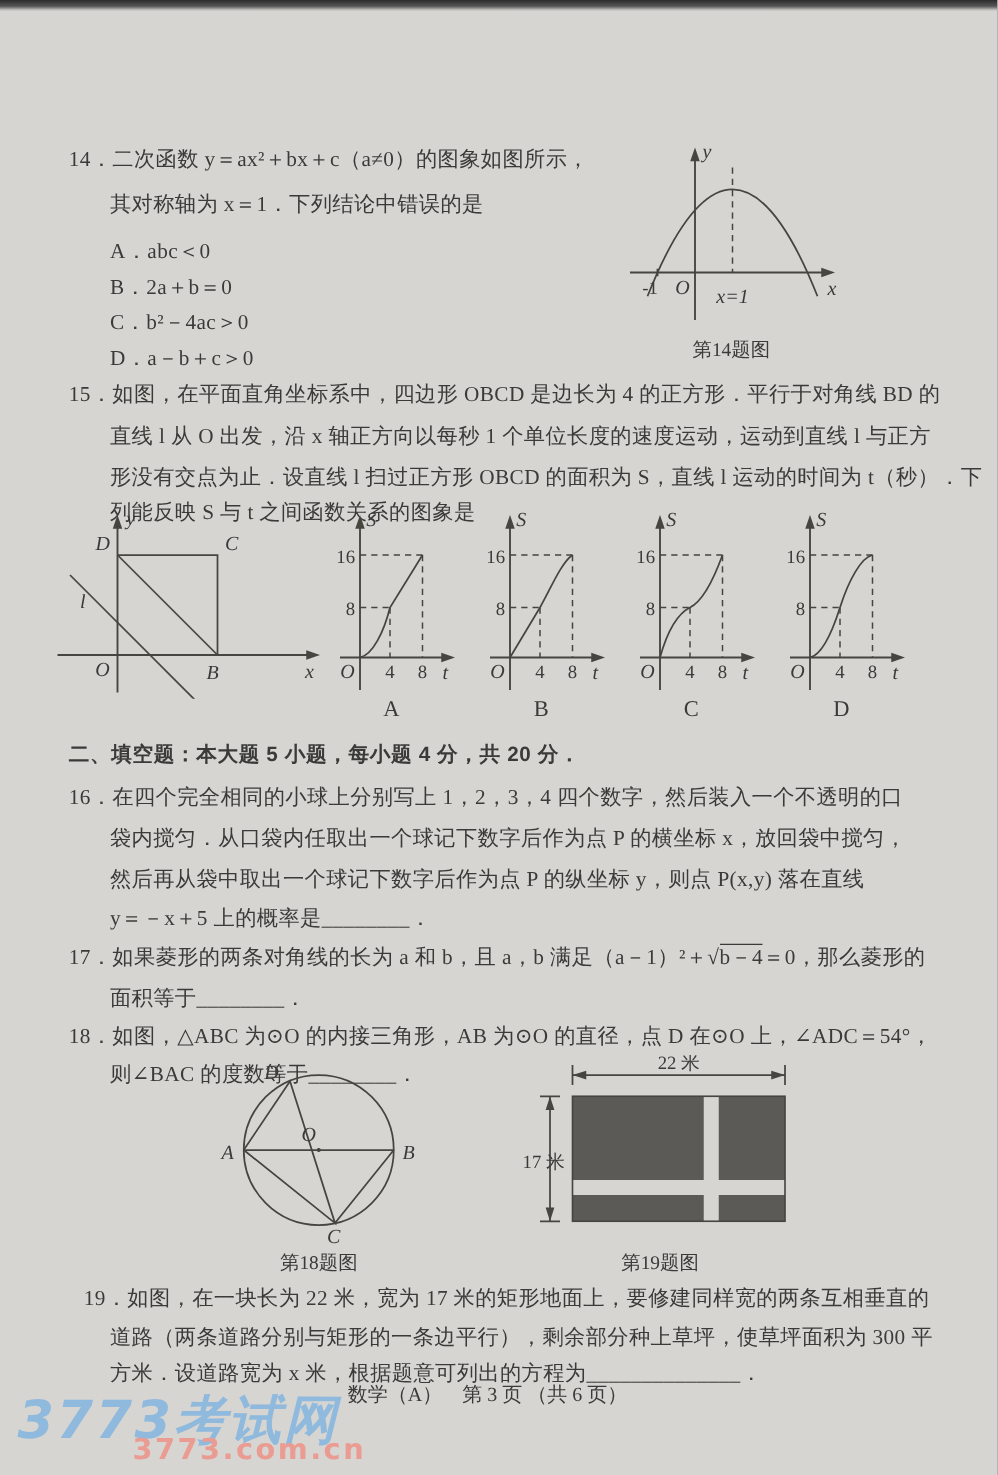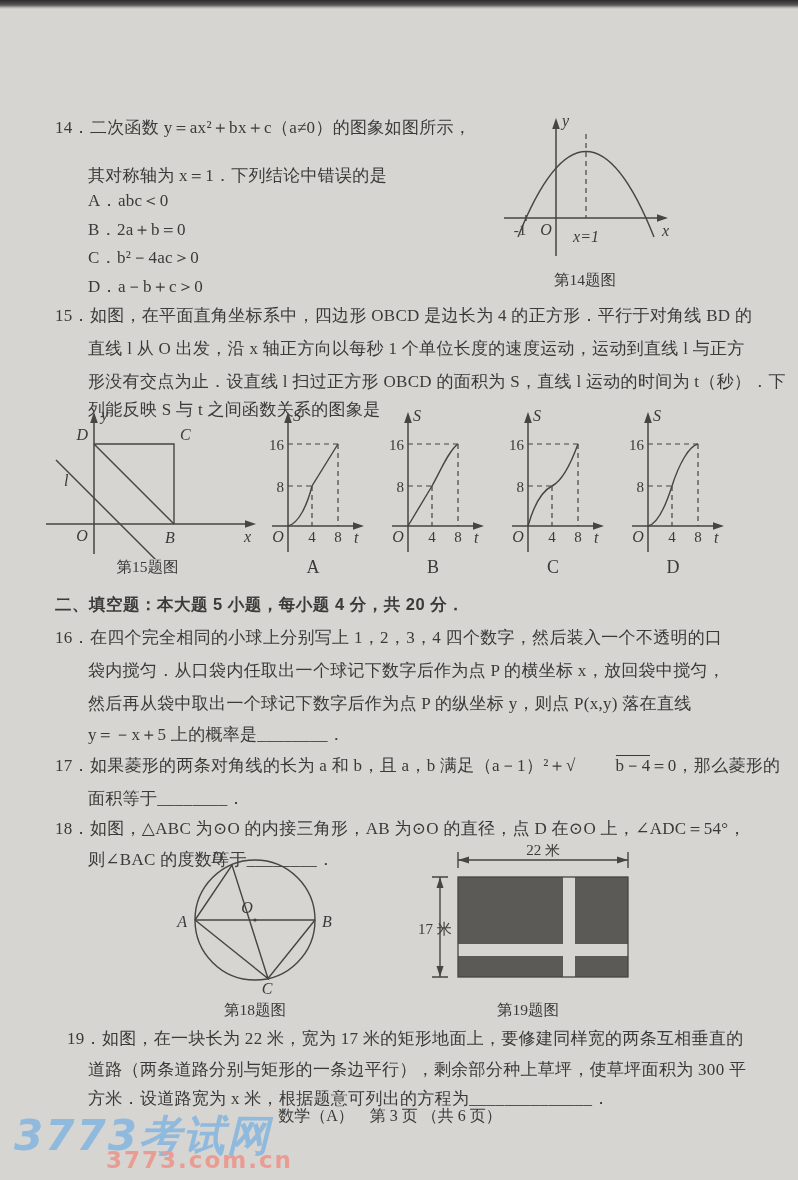--- a/index.html
+++ b/index.html
@@ -8,21 +8,21 @@
     background:#d6d5d2; overflow:hidden;
     font-family:"Liberation Serif","DejaVu Serif",serif; color:#3a3a38;
   }
   .topedge { position:absolute; top:0; left:0; width:798px; height:9px;
     background:linear-gradient(180deg,#2c2c2c 0%,#565656 55%,#b8b7b4 85%,#d6d5d2 100%); }
   .t { position:absolute; white-space:nowrap; font-size:17px; line-height:22px; color:#3a3a38; letter-spacing:0.3px; }
   .sec { font-weight:bold; font-family:"Liberation Sans","DejaVu Sans",sans-serif; font-size:16.5px; letter-spacing:0.5px; }
   .cap { position:absolute; font-size:15.5px; text-align:center; color:#3a3a38; }
   .optlab { position:absolute; font-size:18px; text-align:center; color:#3a3a38; }
   .fig { position:absolute; }
-  .radicand { border-top:1.5px solid #3a3a38; padding-top:0px;margin-left:40px; }
+  .radicand { border-top:1.5px solid #3a3a38; padding-top:0px; }
   svg { display:block; }
   svg .ax { stroke:#46453f; stroke-width:1.5; fill:none; }
   svg .thin { stroke:#46453f; stroke-width:1.4; fill:none; }
   svg .dash { stroke:#46453f; stroke-width:1.2; fill:none; stroke-dasharray:5 4; }
   svg .arr { fill:#46453f; stroke:none; }
   svg text { font-size:15px; fill:#3a3a38; font-family:"Liberation Serif","DejaVu Serif",serif; }
   svg text.it { font-style:italic; font-size:16px; }
   svg text.num { font-size:15px; }
   .wm1 { position:absolute; font-weight:bold; font-style:italic;
     font-family:"DejaVu Sans","Liberation Sans",sans-serif; letter-spacing:2px; }
@@ -30,21 +30,21 @@
     font-family:"DejaVu Sans","Liberation Sans",sans-serif; letter-spacing:2px; }
   .footer { position:absolute; font-size:16px; text-align:center; color:#3a3a38; }
 </style>
 </head>
 <body>
 
 <div class="page">
   <div class="topedge"></div>
 
   <div class="t" style="left:55px; top:117px;">14．二次函数 y＝ax²＋bx＋c（a≠0）的图象如图所示，</div>
-  <div class="t" style="left:88px; top:153px;margin-top:12px;">其对称轴为 x＝1．下列结论中错误的是</div>
+  <div class="t" style="left:88px; top:153px;">其对称轴为 x＝1．下列结论中错误的是</div>
   <div class="t" style="left:88px; top:190px;">A．abc＜0</div>
   <div class="t" style="left:88px; top:219px;">B．2a＋b＝0</div>
   <div class="t" style="left:88px; top:247px;">C．b²－4ac＞0</div>
   <div class="t" style="left:88px; top:276px;">D．a－b＋c＞0</div>
 
   <div class="fig" style="left:490px; top:110px; width:190px; height:158px;">
     <svg width="190" height="158" viewBox="0 0 190 158">
       <path class="ax" d="M14,108 H170"></path>
       <path class="arr" d="M178,108 L167,104.2 L167,111.8 Z"></path>
       <path class="ax" d="M66,146 V16"></path>
@@ -77,21 +77,20 @@
       <path class="thin" d="M26,56 L130,160"></path>
       <text class="it" x="34" y="82">l</text>
       <text class="it" x="58" y="36" text-anchor="end">D</text>
       <text class="it" x="150" y="36">C</text>
       <text class="it" x="52" y="137" text-anchor="middle">O</text>
       <text class="it" x="140" y="139" text-anchor="middle">B</text>
       <text class="it" x="214" y="138">x</text>
       <text class="it" x="71" y="16">y</text>
     </svg>
   </div>
-  <div class="cap" style="left:30px; top:557px; width:235px;">第15题图</div>
 
   <div class="fig" style="left:258px; top:404px; width:110px; height:152px;">
     <svg width="110" height="152" viewBox="0 0 110 152">
       <path class="ax" d="M14,122 H98"></path>
       <path class="arr" d="M106,122 L95,118.2 L95,125.8 Z"></path>
       <path class="ax" d="M30,148 V16"></path>
       <path class="arr" d="M30,8 L26.2,19 L33.8,19 Z"></path>
       <path class="dash" d="M30,40 H80 M80,40 V122 M30,82 H54 M54,82 V122"></path>
       <path class="thin" d="M30,122 C40,120 49,102 54,82 L80,40"></path>
       <text class="it" x="35" y="17">S</text>

